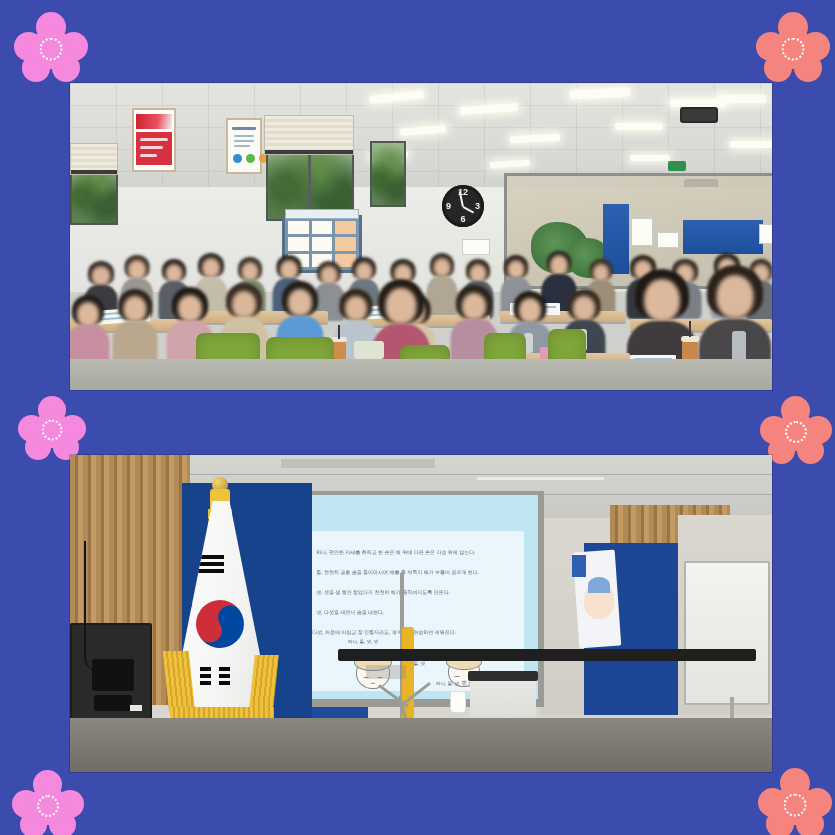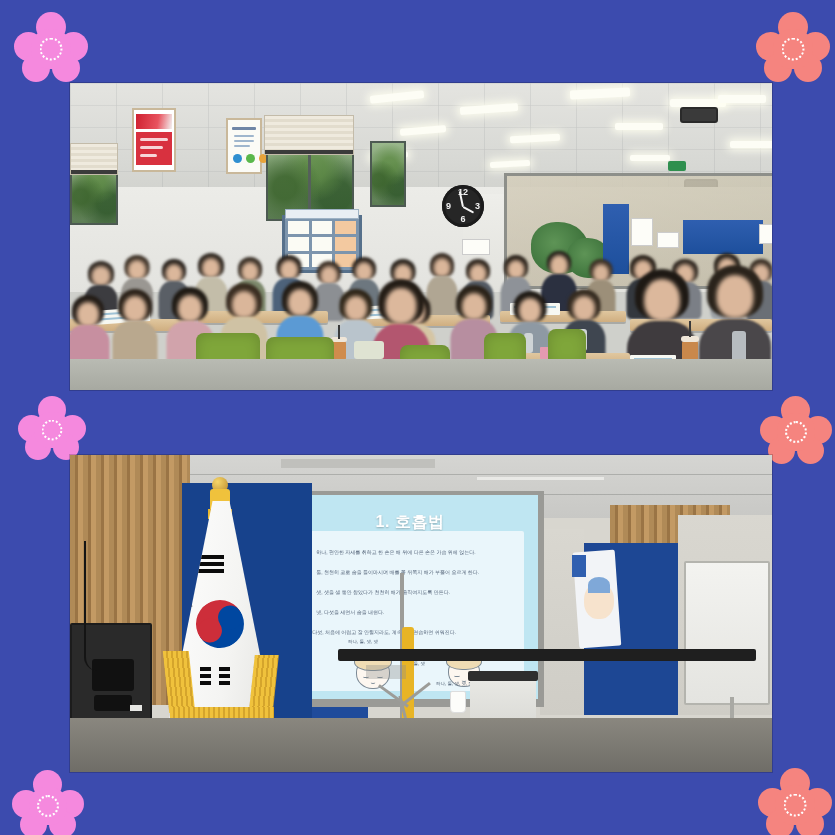--- a/index.html
+++ b/index.html
@@ -628,21 +628,20 @@
       <div class="wood" style="left:540px;top:50px;width:120px;height:60px;"></div>
 
       <div class="bluewall" style="left:148px;top:60px;width:150px;height:212px;"></div>
       <div class="bluewall2" style="left:500px;top:88px;width:112px;height:172px;"></div>
 
       <div class="greywall" style="left:608px;top:60px;width:94px;height:200px;"></div>
       <div class="greywall" style="left:470px;top:74px;width:44px;height:186px;"></div>
 
       <div class="screen-frame" style="left:206px;top:36px;width:268px;height:216px;"></div>
       <div class="screen" style="left:212px;top:40px;width:256px;height:204px;">
-        <div class="slide-title" style="top:17px;font-size:16px;">1. 호흡법</div>
         <div class="slide-inner" style="left:14px;top:36px;width:228px;height:160px;">
           <div class="slide-bullet" style="left:14px;top:18px;font-size:5px;">하나, 편안한 자세를 취하고 한 손은 배 위에 다른 손은 가슴 위에 얹는다.</div>
           <div class="slide-bullet" style="left:14px;top:38px;font-size:5px;">둘, 천천히 코로 숨을 들이마시며 배를 쭉 뒤쪽지 배가 부풀어 오르게 한다.</div>
           <div class="slide-bullet" style="left:14px;top:58px;font-size:5px;">셋, 셋을 셀 동안 참았다가 천천히 배가 움직여지도록 만든다.</div>
           <div class="slide-bullet" style="left:14px;top:78px;font-size:5px;">넷, 다섯을 세면서 숨을 내쉰다.</div>
           <div class="slide-bullet" style="left:10px;top:98px;font-size:5px;">다섯, 처음에 어렵고 잘 안될지라도, 계속해서 연습하면 쉬워진다.</div>
 
           <div class="charfig" style="left:56px;top:118px;width:40px;height:40px;">
             <div class="face" style="left:4px;top:8px;width:32px;height:30px;">
               <div class="hairtop"></div>

